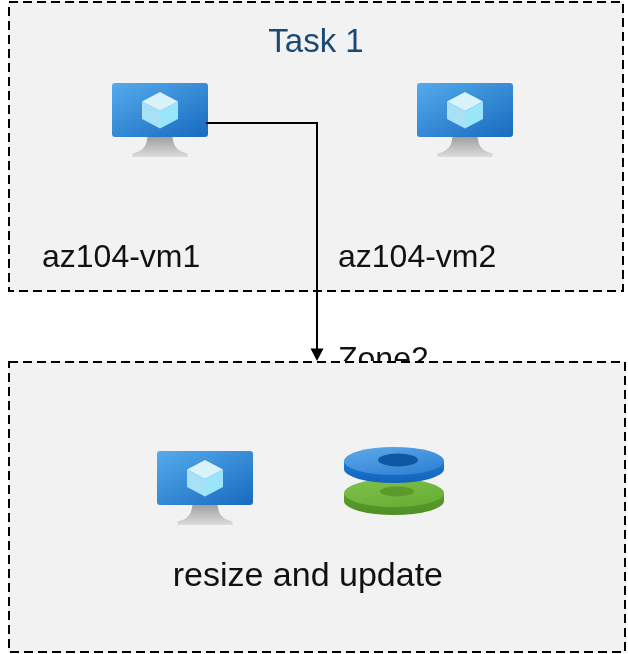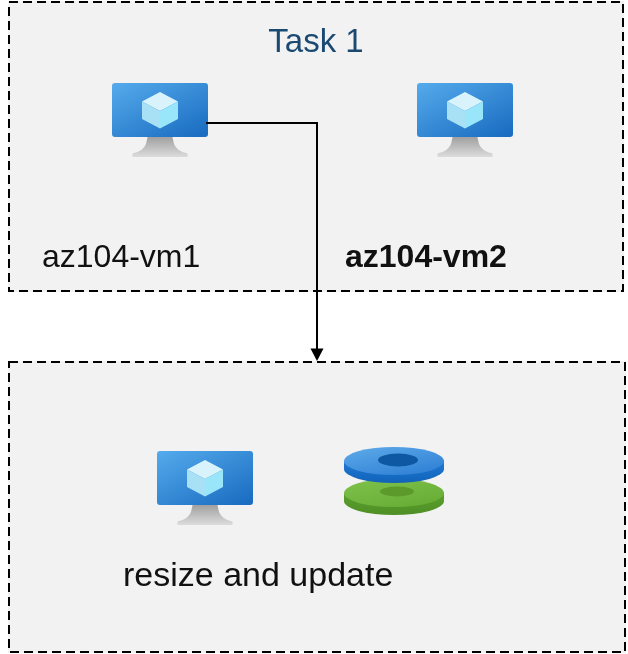--- a/index.html
+++ b/index.html
@@ -13,21 +13,21 @@
   .border-svg { position:absolute; left:0; top:0; width:100%; height:100%; pointer-events:none; }
   .task-title {
     position:absolute; left:0; right:0; top:22px; text-align:center;
     font-size:33px; line-height:36px; color:#1a4a72; white-space:pre;
   }
   .vm-label {
     position:absolute; width:240px; text-align:left;
     font-size:32px; line-height:34px; color:#111111; white-space:pre;
   }
   .caption {
-    position:absolute; width:320px; text-align:left;
+    position:absolute; width:320px; text-align:right;
     font-size:34px; line-height:38px; color:#111111; white-space:pre;
   }
   .icon { position:absolute; display:block; }
   .overlay { position:absolute; left:0; top:0; width:628px; height:654px; pointer-events:none; }
 </style>
 </head>
 <body>
 
 <svg width="0" height="0" style="position:absolute" aria-hidden="true">
   <defs>
@@ -89,22 +89,23 @@
       </svg>
       <div class="vm-label" style="left:34px; top:170px;">
         <div>az104-vm1</div>
       </div>
     </div>
 
     <div>
       <svg class="icon" style="left:409px; top:82px;" width="96" height="76" viewBox="0 0 96 76">
         <use href="#sym-vm"></use>
       </svg>
-      <div class="vm-label" style="left:337px; top:170px;font-weight:bold;">
+      <div class="vm-label" style="left:330px; top:170px;">
         <div>az104-vm2</div>
+        <div>Zone2</div>
       </div>
     </div>
   </div>
 
   <div class="task-box box2">
     <svg class="border-svg" viewBox="0 0 618 292">
       <rect x="1" y="1" width="616" height="290" fill="none" stroke-width="2" stroke-dasharray="9 5" stroke="#000000"></rect>
     </svg>
 
     <svg class="icon" style="left:149px; top:90px;" width="96" height="76" viewBox="0 0 96 76">

